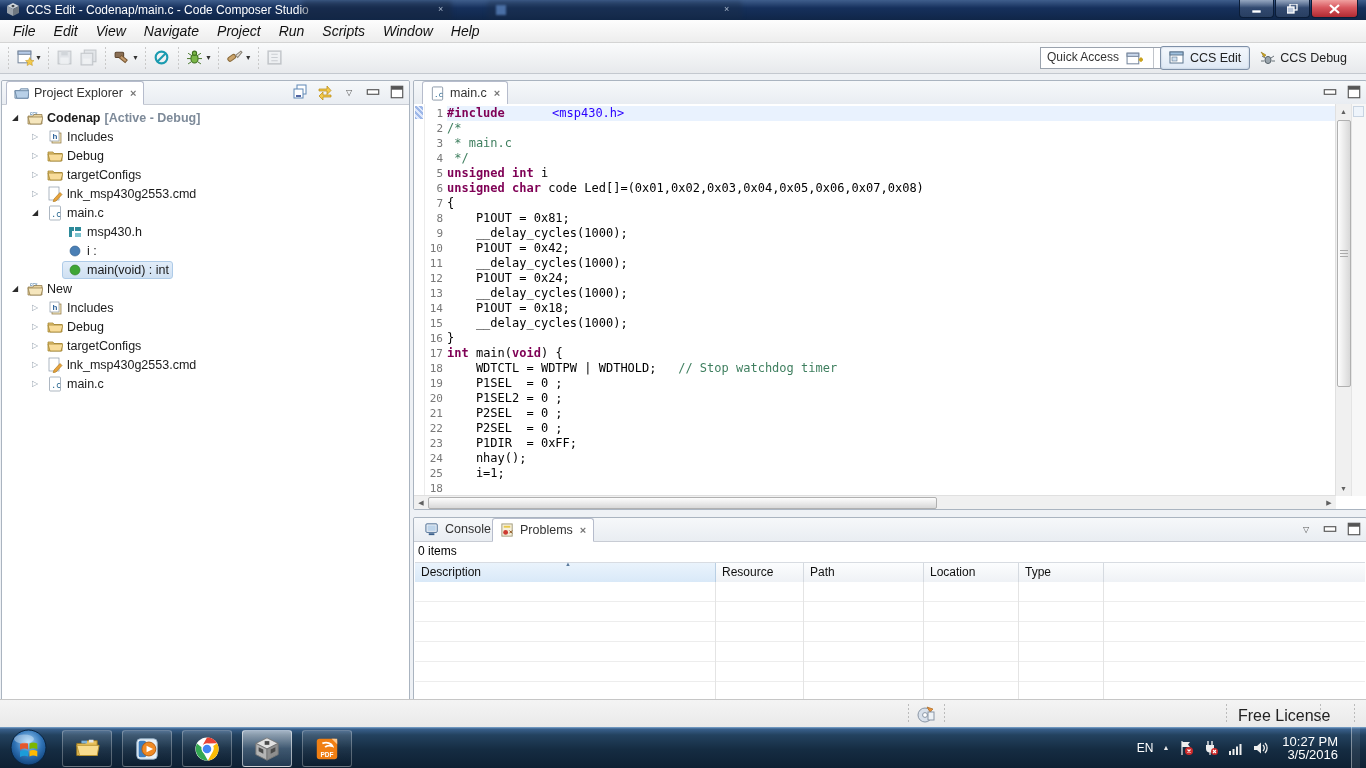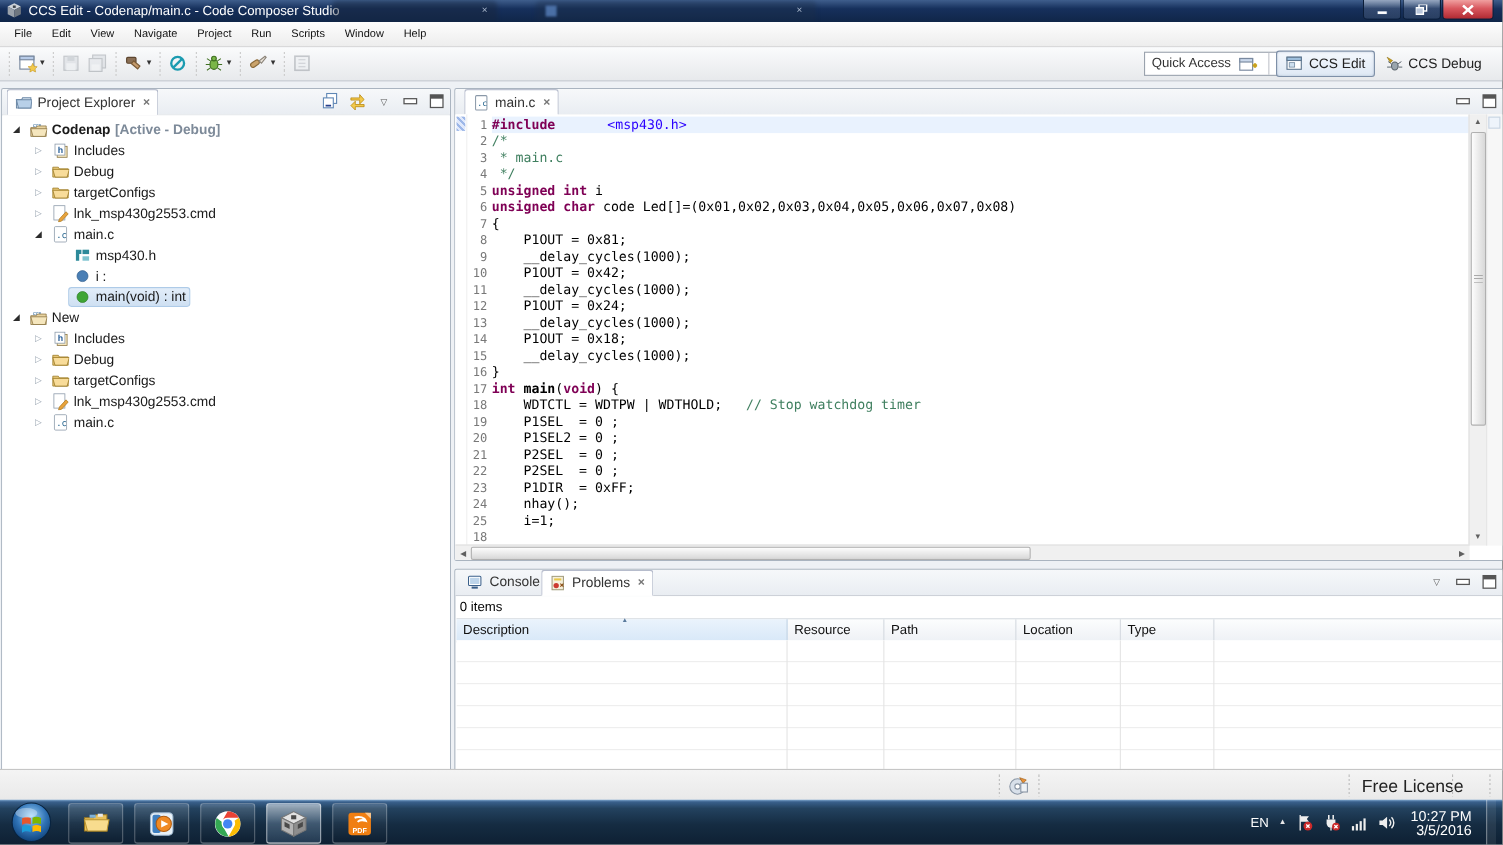--- a/index.html
+++ b/index.html
@@ -19,21 +19,21 @@
   .winbtns{position:absolute;right:8px;top:0;display:flex;}
   .wb{height:17px;border:1px solid #0b1d38;border-top:none;display:flex;align-items:center;justify-content:center;
       background:linear-gradient(rgba(255,255,255,.45),rgba(255,255,255,.12) 45%,rgba(110,130,160,.25));
       border-radius:0 0 4px 4px;margin-left:1px;color:#fff;}
   .wb.min{width:33px;} .wb.res{width:33px;}
   .wb.cls{width:45px;background:linear-gradient(#f0a0a0,#d8575e 45%,#b02a32);}
   
   .menubar{position:absolute;left:0;top:20px;width:1366px;height:23px;
     background:linear-gradient(#fdfdfd,#ededed);border-bottom:1px solid #d4d4d4;
     display:flex;align-items:center;padding-left:4px;box-sizing:border-box;}
-  .mi{font-size:10px;color:#111;padding:7px 9px;border-radius:3px;}
+  .mi{font-size:14px;color:#111;padding:7px 9px;border-radius:3px;font-style:italic;}
   
   .toolbar{position:absolute;left:0;top:43px;width:1366px;height:30px;
     background:linear-gradient(#fafbfc,#e7e9ec);border-bottom:1px solid #c3c8cf;}
   .tbrow{position:absolute;left:4px;top:0;height:29px;display:flex;align-items:center;}
   .tbtn{width:24px;height:24px;display:flex;align-items:center;justify-content:center;border-radius:3px;}
   .tbtn svg{width:17px;height:17px;}
   .tbtn.dis{opacity:.45;}
   .dd{font-size:7px;color:#333;margin:0 2px 0 -2px;}
   .tsep{width:1px;height:22px;margin:0 4px;background:repeating-linear-gradient(#c9c9c9 0 2px,transparent 2px 4px);}
   .qa{position:absolute;left:1040px;top:4px;width:112px;height:18px;border:1px solid #9aa2ad;background:#fff;
@@ -81,21 +81,21 @@
      padding:2px 4px 0 0;box-sizing:border-box;}
   .ln{height:15px;line-height:15px;}
   .code{position:absolute;left:33px;top:0;right:30px;bottom:13px;overflow:hidden;
      font-family:"DejaVu Sans Mono","Liberation Mono",monospace;font-size:12px;padding-top:2px;}
   .cl{height:15px;line-height:15px;white-space:pre;}
   .cl.hl{background:#e9f2fe;}
   .c-k{color:#7f0055;font-weight:bold;}
   .c-s{color:#2a00ff;margin-left:40px;}
   .c-c{color:#3f7f5f;}
   .c-p{color:#000;}
-  .c-f{color:#000;font-weight:bold;}
+  .c-f{color:#000;font-weight:normal;}
   .vscroll{position:absolute;right:15px;top:0;width:15px;bottom:13px;background:#f0f0f0;border-left:1px solid #e0e0e0;}
   .sarrow{position:absolute;left:0;width:15px;height:15px;font-size:7px;color:#606060;display:flex;align-items:center;justify-content:center;}
   .sthumb{position:absolute;left:1px;width:12px;border:1px solid #b0b0b0;border-radius:2px;
      background:linear-gradient(90deg,#fdfdfd,#d8d8d8);}
   .grip{position:absolute;left:2px;right:2px;top:50%;height:7px;margin-top:-4px;
      background:repeating-linear-gradient(#aaa 0 1px,transparent 1px 3px);}
   .overview{position:absolute;right:0;top:0;width:14px;bottom:13px;background:#f7f7f7;border-left:1px solid #e4e4e4;}
   .ovtop{position:absolute;right:2px;top:2px;width:9px;height:9px;border:1px solid #c8d4e2;background:#eef4fb;}
   .hscroll{position:absolute;left:0;right:30px;bottom:0;height:13px;background:#f0f0f0;border-top:1px solid #e0e0e0;}
   .harrow{position:absolute;top:0;width:14px;height:13px;font-size:7px;color:#606060;display:flex;align-items:center;justify-content:center;}

